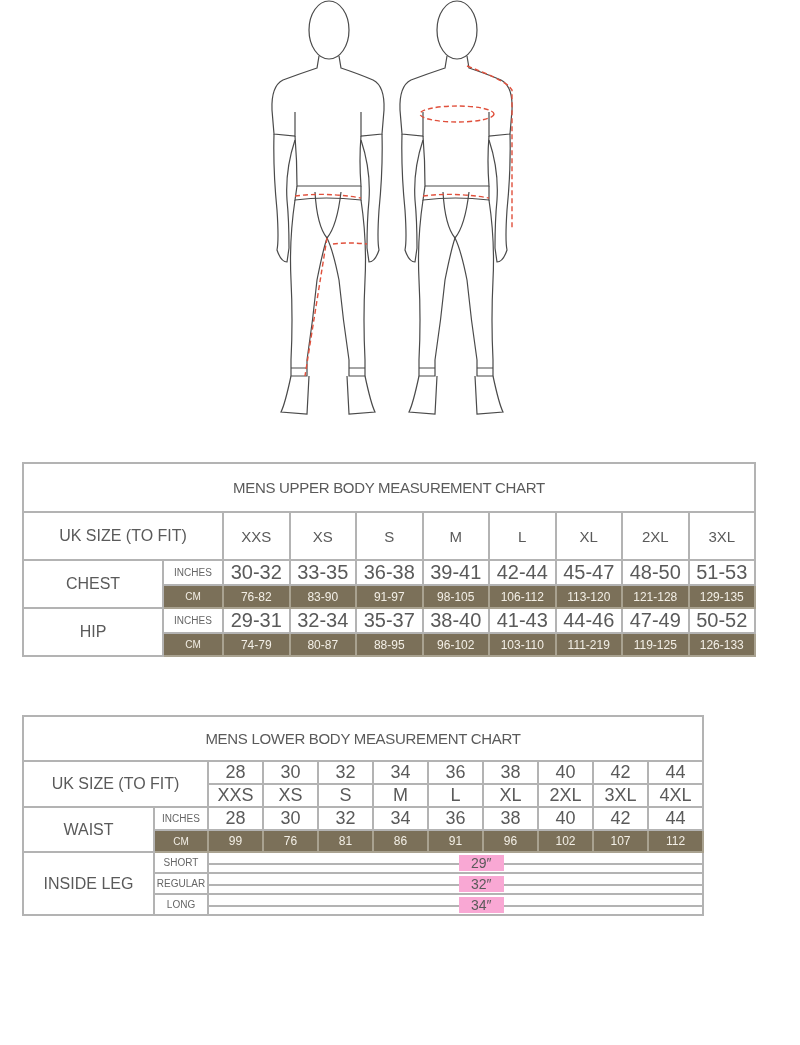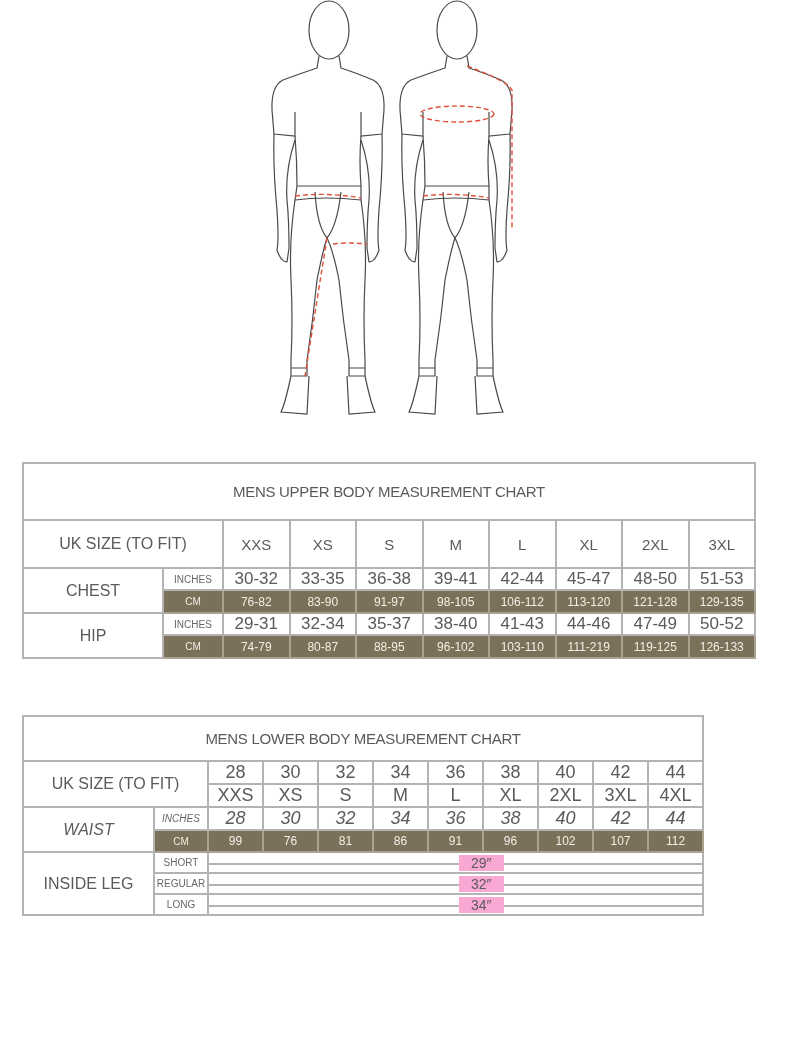--- a/index.html
+++ b/index.html
@@ -8,31 +8,31 @@
   .figure { position:absolute; left:255px; top:0; width:300px; height:420px; }
   table { position:absolute; border-collapse:collapse; table-layout:fixed; }
   td { border:2px solid #b3b3b3; text-align:center; vertical-align:middle; padding:0;
        color:#5a5a5a; font-weight:normal; overflow:hidden; white-space:nowrap; }
   .title { font-size:15px; letter-spacing:-0.3px; }
   .big { font-size:16px; }
   .size { font-size:15px; }
   .unit { font-size:10px; color:#666; }
   .cm { background:#7b7059; color:#f3efe6; font-size:12px; border-color:#a9a290; }
   .cm.unit { color:#f3efe6; font-size:10px;margin-top:44px; }
-  .val { font-size:17px; }
+  .val { font-size:20px; }
   #upper { left:22px; top:462px; width:734px; }
-  #upper .r-title { height:57px; }
+  #upper .r-title { height:49px; }
   #upper .r-head { height:48px; }
   #upper .r-in { height:16px; }
   #upper .r-cm { height:23px; }
   #lower { left:22px; top:715px; width:682px; }
   #lower .r-title { height:45px; }
   #lower .r-h1 { height:22px; }
   #lower .r-h2 { height:21px; }
-  #lower .r-in { height:22px;font-style:italic; }
+  #lower .r-in { height:22px; }
   #lower .r-cm { height:22px; }
   #lower .r-leg { height:21px; }
   .lower .val { font-size:18px; }
   .legline { position:relative; height:100%; }
   .legline .ln { position:absolute; left:0; right:0; top:50%; border-top:2px solid #b3b3b3; }
   .legline .lbl { position:absolute; left:250px; top:50%; transform:translateY(-50%);
                   background:#f9a8d4; padding:0 12px; font-size:14px; color:#5a5a5a; }
 </style>
 </head>
 <body>

